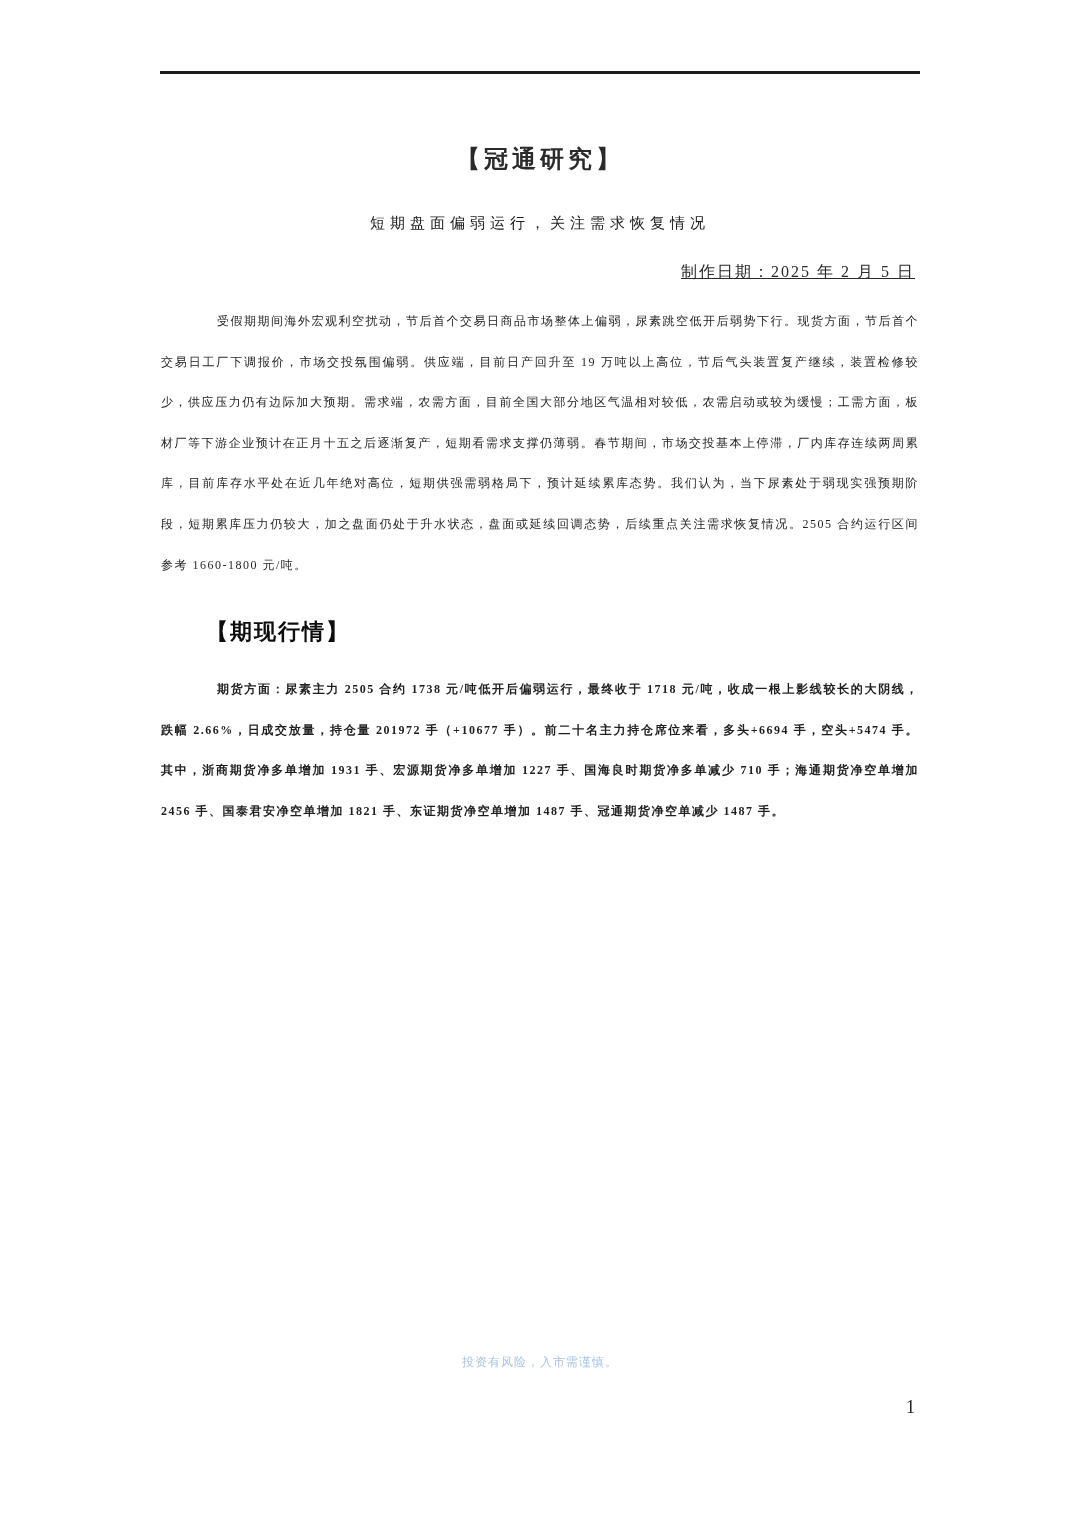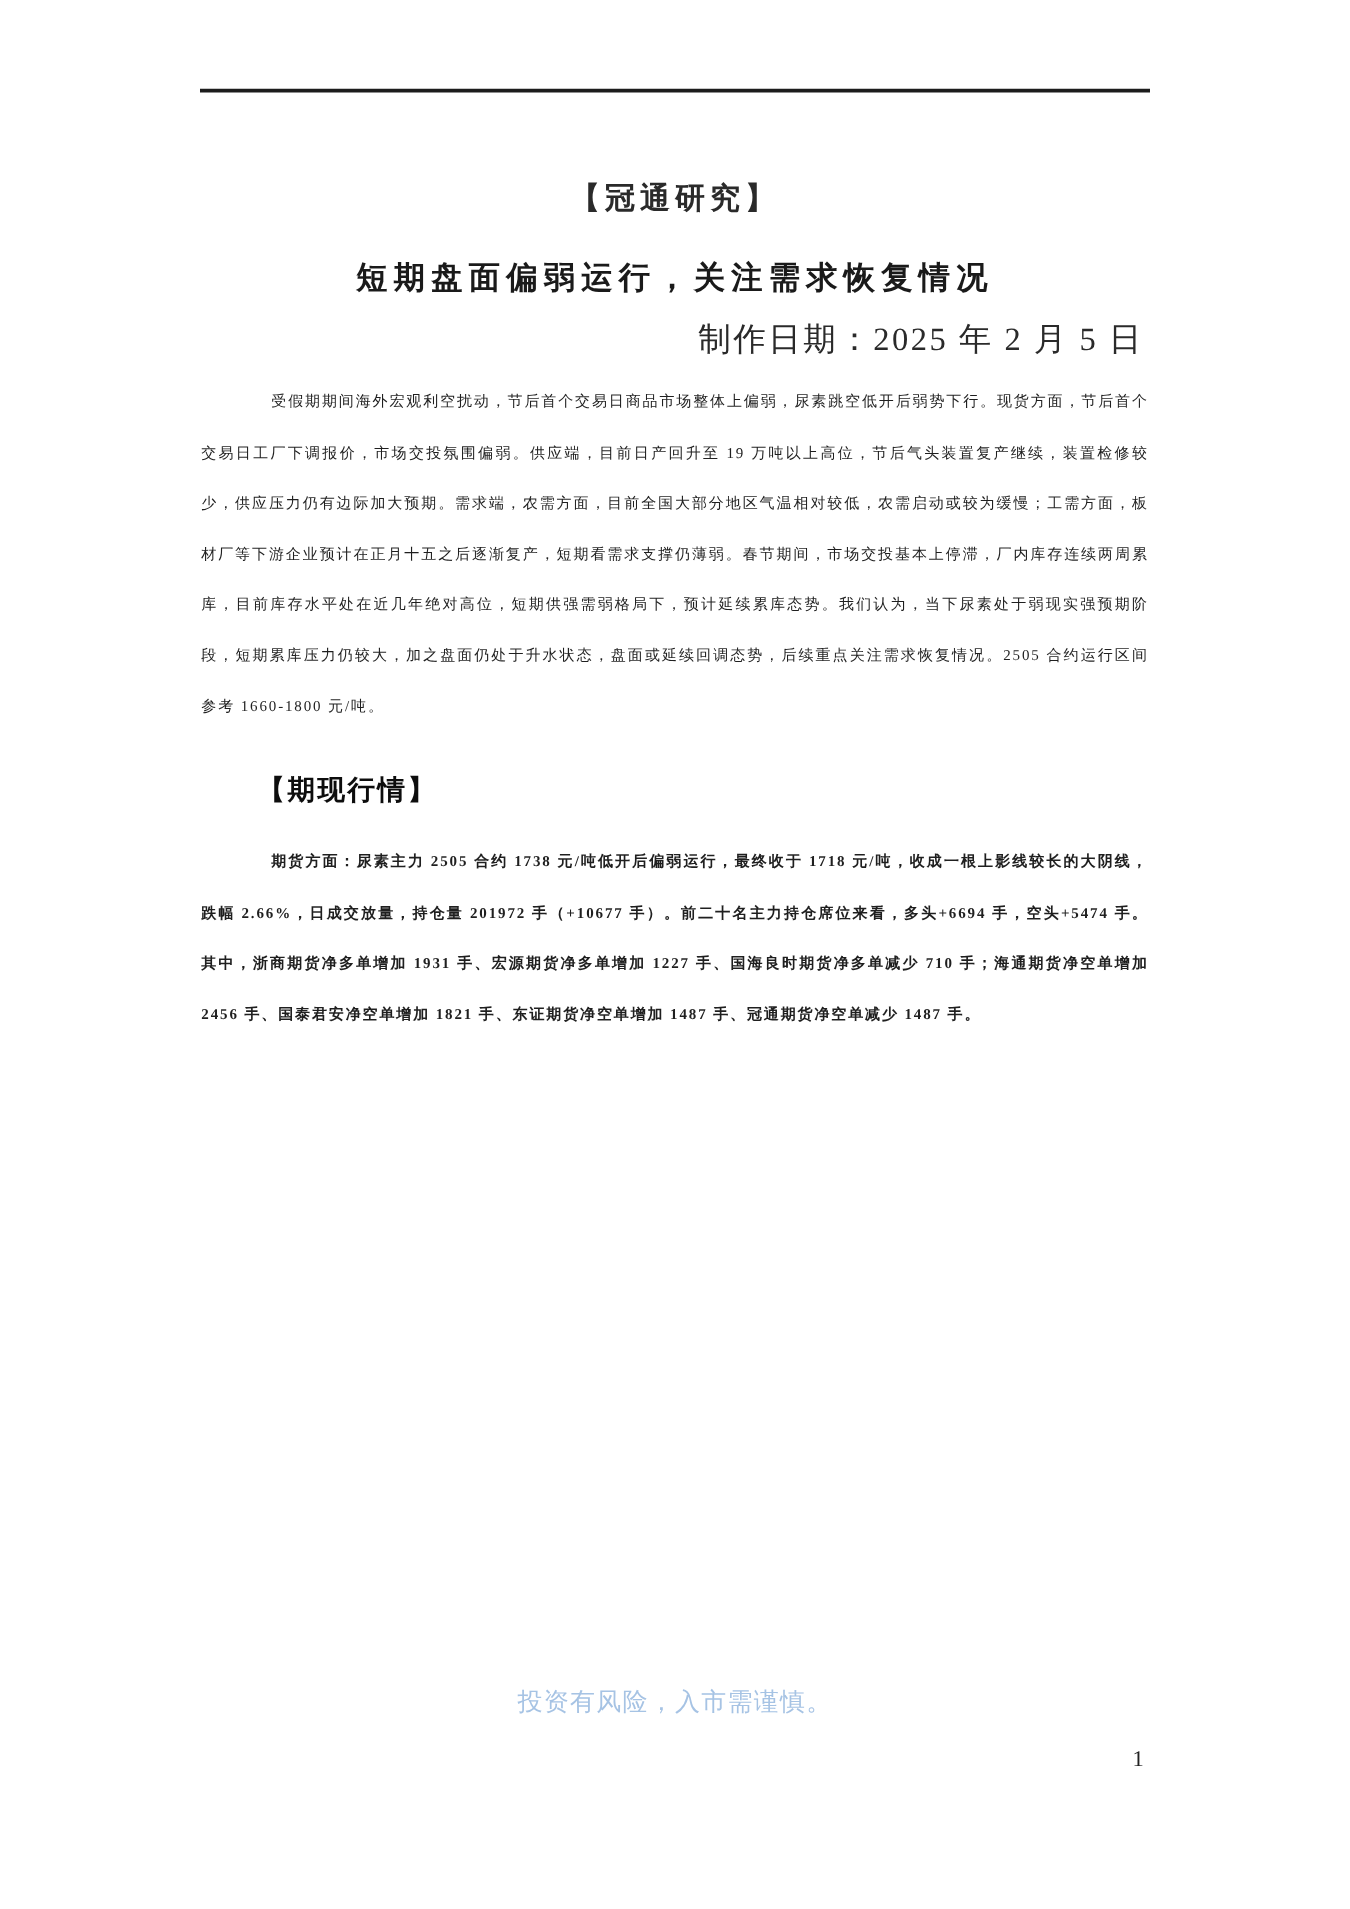--- a/index.html
+++ b/index.html
@@ -34,34 +34,35 @@
     text-align: center;
     font-size: 24px;
     line-height: 28px;
     font-weight: bold;
     color: #2a2a2a;
     letter-spacing: 4px;
   }
   .doc-title {
     margin-top: 37px;
     text-align: center;
-    font-size: 25px;
+    font-size: 15px;
     line-height: 26px;
-    font-weight: bold;
+    font-weight: normal;
     color: #1a1a1a;
     letter-spacing: 5px;
   }
   .date-line {
     margin-top: 24px;
     text-align: right;
     padding-right: 15px;
-    font-size: 26px;
+    font-size: 16px;
     line-height: 24px;
     color: #2a2a2a;
     letter-spacing: 2px;
+    text-decoration: underline;
   }
   .section-heading {
     margin-top: 34px;
     margin-left: 56px;
     font-size: 22px;
     line-height: 26px;
     font-weight: bold;
     color: #0d0d0d;
     letter-spacing: 2px;
   }
@@ -83,21 +84,21 @@
   }
   .body-para.para-warehouse {
     margin-top: 33px;
   }
   .footer {
     position: absolute;
     top: 1350px;
     left: 0;
     width: 1080px;
     text-align: center;
-    font-size: 20px;
+    font-size: 12px;
     line-height: 24px;
     letter-spacing: 1px;
   }
   .footer .footer-line {
     color: #a6c3e4;
   }
   .page-number {
     position: absolute;
     top: 1396px;
     right: 165px;

